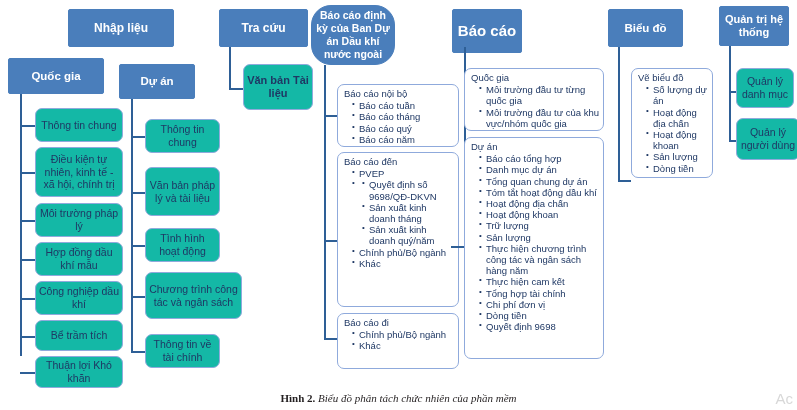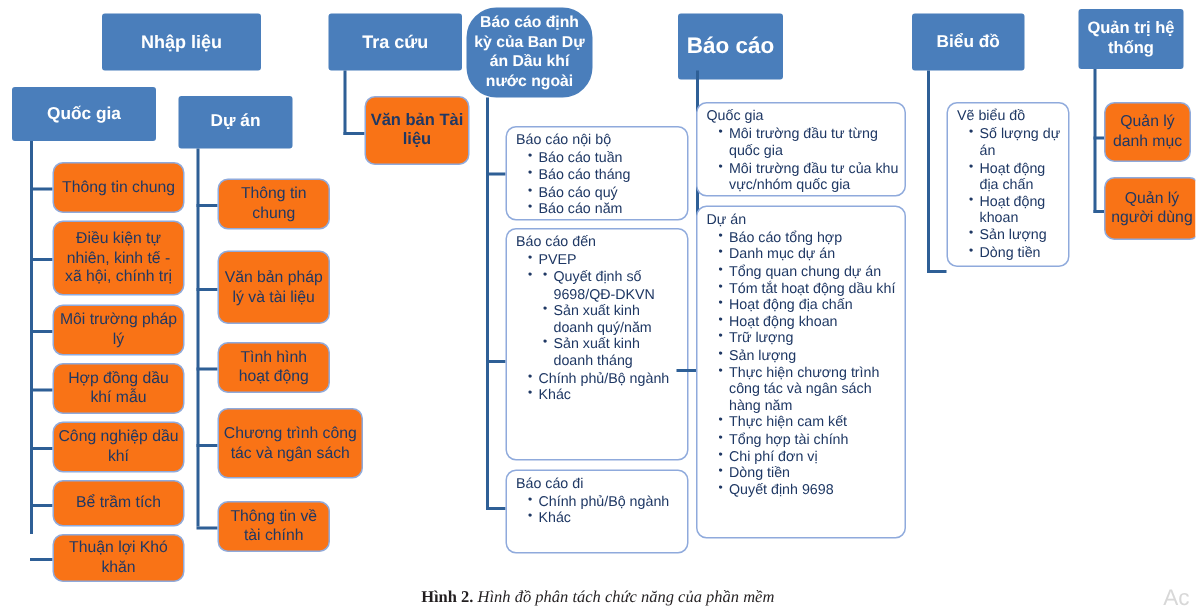--- a/index.html
+++ b/index.html
@@ -30,21 +30,21 @@
     align-items: center;
     justify-content: center;
     text-align: center;
     line-height: 1.22;
     box-sizing: border-box;
     padding: 2px 4px;
   }
   
   .lbox {
     position: absolute;
-    background: #f97316;
+    background: #14b8a6;
     border: 1px solid #8faadc;
     border-radius: 7px;
     color: #1f3864;
     display: flex;
     align-items: center;
     justify-content: center;
     text-align: center;
     line-height: 1.2;
     box-sizing: border-box;
     padding: 2px 3px;
@@ -182,22 +182,22 @@
   </div>
 
   <div class="hline" style="left:324px; top:240px; width:13px;"></div>
   <div class="listbox" style="left:337px; top:152px; width:122px; height:155px; font-size:9.5px;">
     <span class="lb-title">Báo cáo đến</span>
     <ul>
       <li>PVEP</li>
       <li style="list-style:none; padding-left:0;">
         <ul>
           <li>Quyết định số 9698/QĐ-DKVN</li>
+          <li>Sản xuất kinh doanh tháng</li>
           <li>Sản xuất kinh doanh quý/năm</li>
-          <li>Sản xuất kinh doanh tháng</li>
         </ul>
       </li>
       <li>Chính phủ/Bộ ngành</li>
       <li>Khác</li>
     </ul>
   </div>
 
   <div class="hline" style="left:324px; top:338px; width:13px;"></div>
   <div class="listbox" style="left:337px; top:313px; width:122px; height:56px; font-size:9.5px;">
     <span class="lb-title">Báo cáo đi</span>
@@ -255,17 +255,17 @@
   </div>
 
   <div class="hbox" style="left:719px; top:6px; width:70px; height:40px; font-size:11px;">Quản trị hệ thống</div>
   <div class="vline" style="left:729px; top:46px; height:96px;"></div>
   <div class="hline" style="left:729px; top:91px; width:13px;"></div>
   <div class="lbox" style="left:736px; top:68px; width:58px; height:40px; font-size:10.5px;">Quản lý danh mục</div>
   <div class="hline" style="left:729px; top:140px; width:13px;"></div>
   <div class="lbox" style="left:736px; top:118px; width:64px; height:42px; font-size:10.5px;">Quản lý người dùng</div>
 
   <div class="caption" style="top:392px;">
-    <b>Hình 2.</b><span> Hình đồ phân tách chức năng của phần mềm</span>
+    <b>Hình 2.</b><span> Biểu đồ phân tách chức nhiên của phần mềm</span>
   </div>
   <div class="watermark" style="right:4px; bottom:3px;">Ac</div>
 
 </div>
 
 </body></html>

